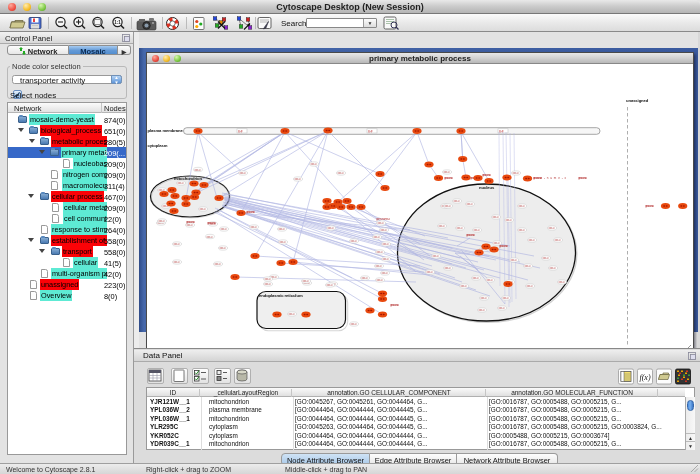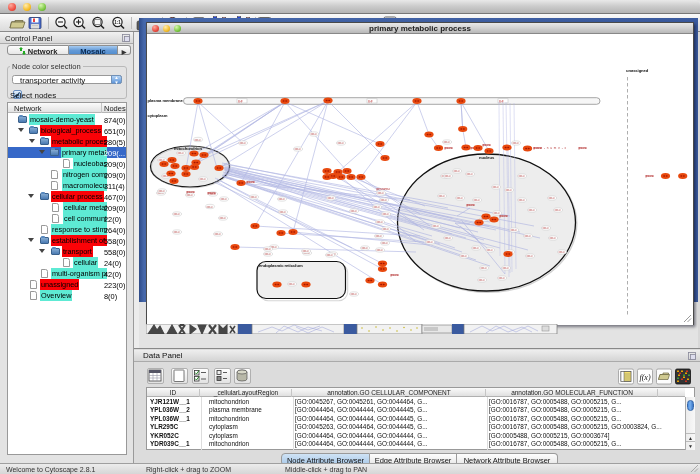--- a/index.html
+++ b/index.html
@@ -24,21 +24,21 @@
 #tree{left:7px;top:70px;width:120px;height:353px;background:#fff;border:1px solid #999}
 #treehead{left:0;top:0;width:118px;height:10px;background:linear-gradient(#fbfbfb,#e2e2e2);border-bottom:1px solid #b5b5b5;font-size:7.5px;color:#222}
 .trow{left:0;width:118px;height:11px;font-size:7.3px;white-space:nowrap;overflow:hidden}
 .trow .hl{position:absolute;top:0.5px;height:10.5px;padding:1px 1px 0 1px;color:#000}
 .g{background:#5eead4}.r{background:#fb0207}
 .cnt{position:absolute;left:96px;top:2px;color:#000;font-size:7.4px}
 .arr{position:absolute;top:3.5px;width:0;height:0;border-left:3.2px solid transparent;border-right:3.2px solid transparent;border-top:4.5px solid #444}
 .fold{position:absolute;top:2.5px;width:9px;height:6.5px;background:linear-gradient(#85abd2,#4a7ab2);border:1px solid #3a618c;border-radius:1px}
 .fold:before{content:"";position:absolute;left:0;top:-2px;width:4px;height:1.5px;background:#5a8abf;border-radius:1px 1px 0 0}
 .doc{position:absolute;top:1px;width:7px;height:9px;background:#fff;border:1px solid #999;border-radius:0 2.5px 0 0}
-#desktop{left:139px;top:18px;width:559px;height:284px;background:linear-gradient(90deg,#2e4b88,#4668ab 5px,#3a5a9e)}
+#desktop{left:139px;top:48px;width:559px;height:284px;background:linear-gradient(90deg,#2e4b88,#4668ab 5px,#3a5a9e)}
 #deskfill{left:134px;top:32px;width:5px;height:316px;background:#ececec}
 #rightedge{left:698px;top:32px;width:2px;height:316px;background:#d8d8d8}
 #iwin{left:7px;top:4px;width:548px;height:303px;background:#fff;border:1px solid #4a4a4a;box-shadow:1.5px 2px 3px rgba(0,0,20,.5)}
 #iwintitle{left:0;top:0;width:546px;height:11px;background:linear-gradient(#e8e8e8,#d2d2d2 50%,#b8b8b8);border-bottom:1px solid #888}
 #iwintitle .tl{width:7px;height:7px;border-radius:50%;top:2px}
 #iwt{width:546px;top:1px;text-align:center;font-size:8px;font-weight:bold;color:#222}
 #dpanel{left:134px;top:348px;width:566px;height:115px;background:#dcdcdc;border-top:1px solid #888}
 #dphead{left:0;top:1px;width:566px;height:12px;background:linear-gradient(#eee,#d4d4d4);border-bottom:1px solid #aaa;font-size:8px;color:#111;padding:1px 0 0 9px}
 .dbtn{top:19px;width:17px;height:16px;background:linear-gradient(#fefefe,#e2e2e2);border:1px solid #b0b0b0;border-radius:2px}
 #dtable{left:12px;top:38px;width:549px;height:63px;background:#fff;border:1px solid #999}
@@ -50,20 +50,21 @@
 #vsb{left:538px;top:9px;width:9.5px;height:53px;background:linear-gradient(90deg,#ececec,#f8f8f8);border-left:1px solid #aaa}
 .btab{top:104px;height:13px;border:1px solid #9a9a9a;font-size:7.5px;text-align:center;padding-top:2px;color:#111;background:linear-gradient(#fdfdfd,#e7e7e7)}
 #status{left:0;top:463px;width:700px;height:11px;background:linear-gradient(#ececec,#d6d6d6);border-top:1px solid #9f9f9f;font-size:7px;color:#333}
 .icon{top:2px}
 </style></head>
 <body>
 <div class="abs" id="titlebar">
   <div class="abs tl" style="left:8px;background:radial-gradient(circle at 35% 30%,#ffa99a,#ee4b40 65%,#c0392b)"></div>
   <div class="abs tl" style="left:23px;background:radial-gradient(circle at 35% 30%,#ffecb0,#f5b921 65%,#cc8f13)"></div>
   <div class="abs tl" style="left:38px;background:radial-gradient(circle at 35% 30%,#d8f7b0,#77c43d 65%,#4d932a)"></div>
+  <div class="abs" id="title-text">Cytoscape Desktop (New Session)</div>
 </div>
 
 <div class="abs" id="toolbar">
 <div class="abs tsep" style="left:48px"></div>
 <div class="abs tsep" style="left:131px"></div>
 <div class="abs tsep" style="left:162px"></div>
 <div class="abs tsep" style="left:186px"></div>
 <div class="abs tsep" style="left:255px"></div>
 <svg class="abs icon" style="left:0;top:1.5px" width="410" height="15" viewBox="0 0 410 15">
 <g transform="translate(10,2)">
@@ -252,21 +253,21 @@
       </div>
 <div class="abs trow" style="top:142.5px;">
         <span class="arr" style="left:31px"></span>
         <span class="fold" style="left:43px"></span>
         <span class="hl r" style="left:54px;max-width:45px;overflow:hidden">transport</span>
         <span class="cnt" style="">558(0)</span>
       </div>
 <div class="abs trow" style="top:153.5px;">
         <span class="doc" style="left:55px"></span>
         <span class="hl g" style="left:65px;max-width:34px;overflow:hidden">cellular</span>
-        <span class="cnt" style="">24(0)</span>
+        <span class="cnt" style="">41(5)</span>
       </div>
 <div class="abs trow" style="top:164.5px;">
         <span class="doc" style="left:33px"></span>
         <span class="hl g" style="left:43px;max-width:56px;overflow:hidden">multi-organism pro</span>
         <span class="cnt" style="">42(0)</span>
       </div>
 <div class="abs trow" style="top:175.5px;">
         <span class="doc" style="left:22px"></span>
         <span class="hl r" style="left:32px;max-width:67px;overflow:hidden">unassigned</span>
         <span class="cnt" style="">223(0)</span>

